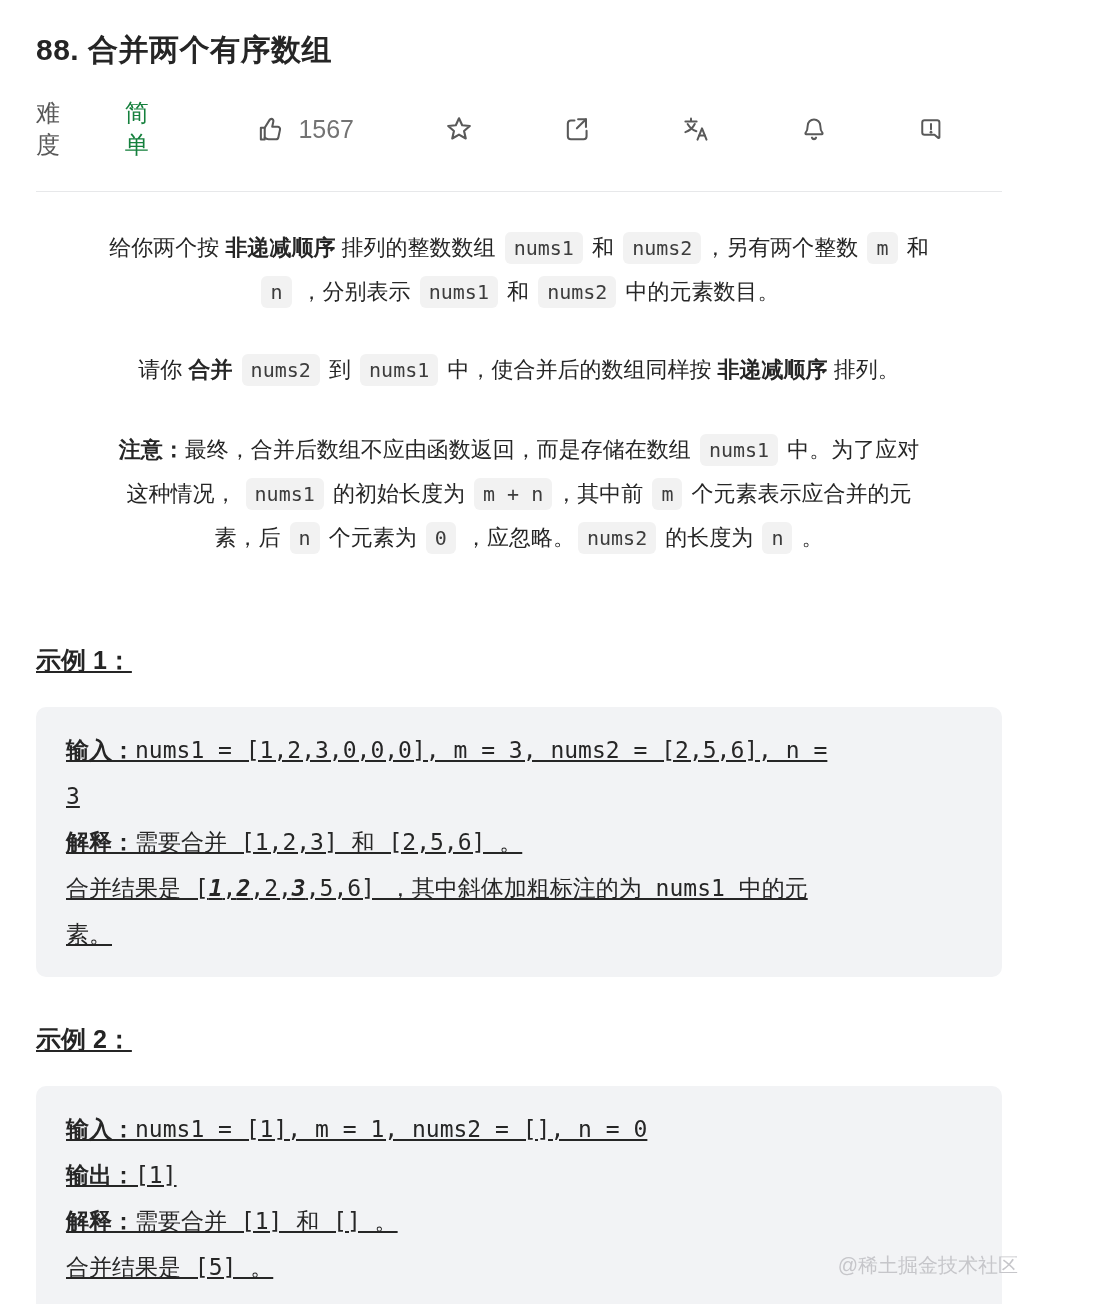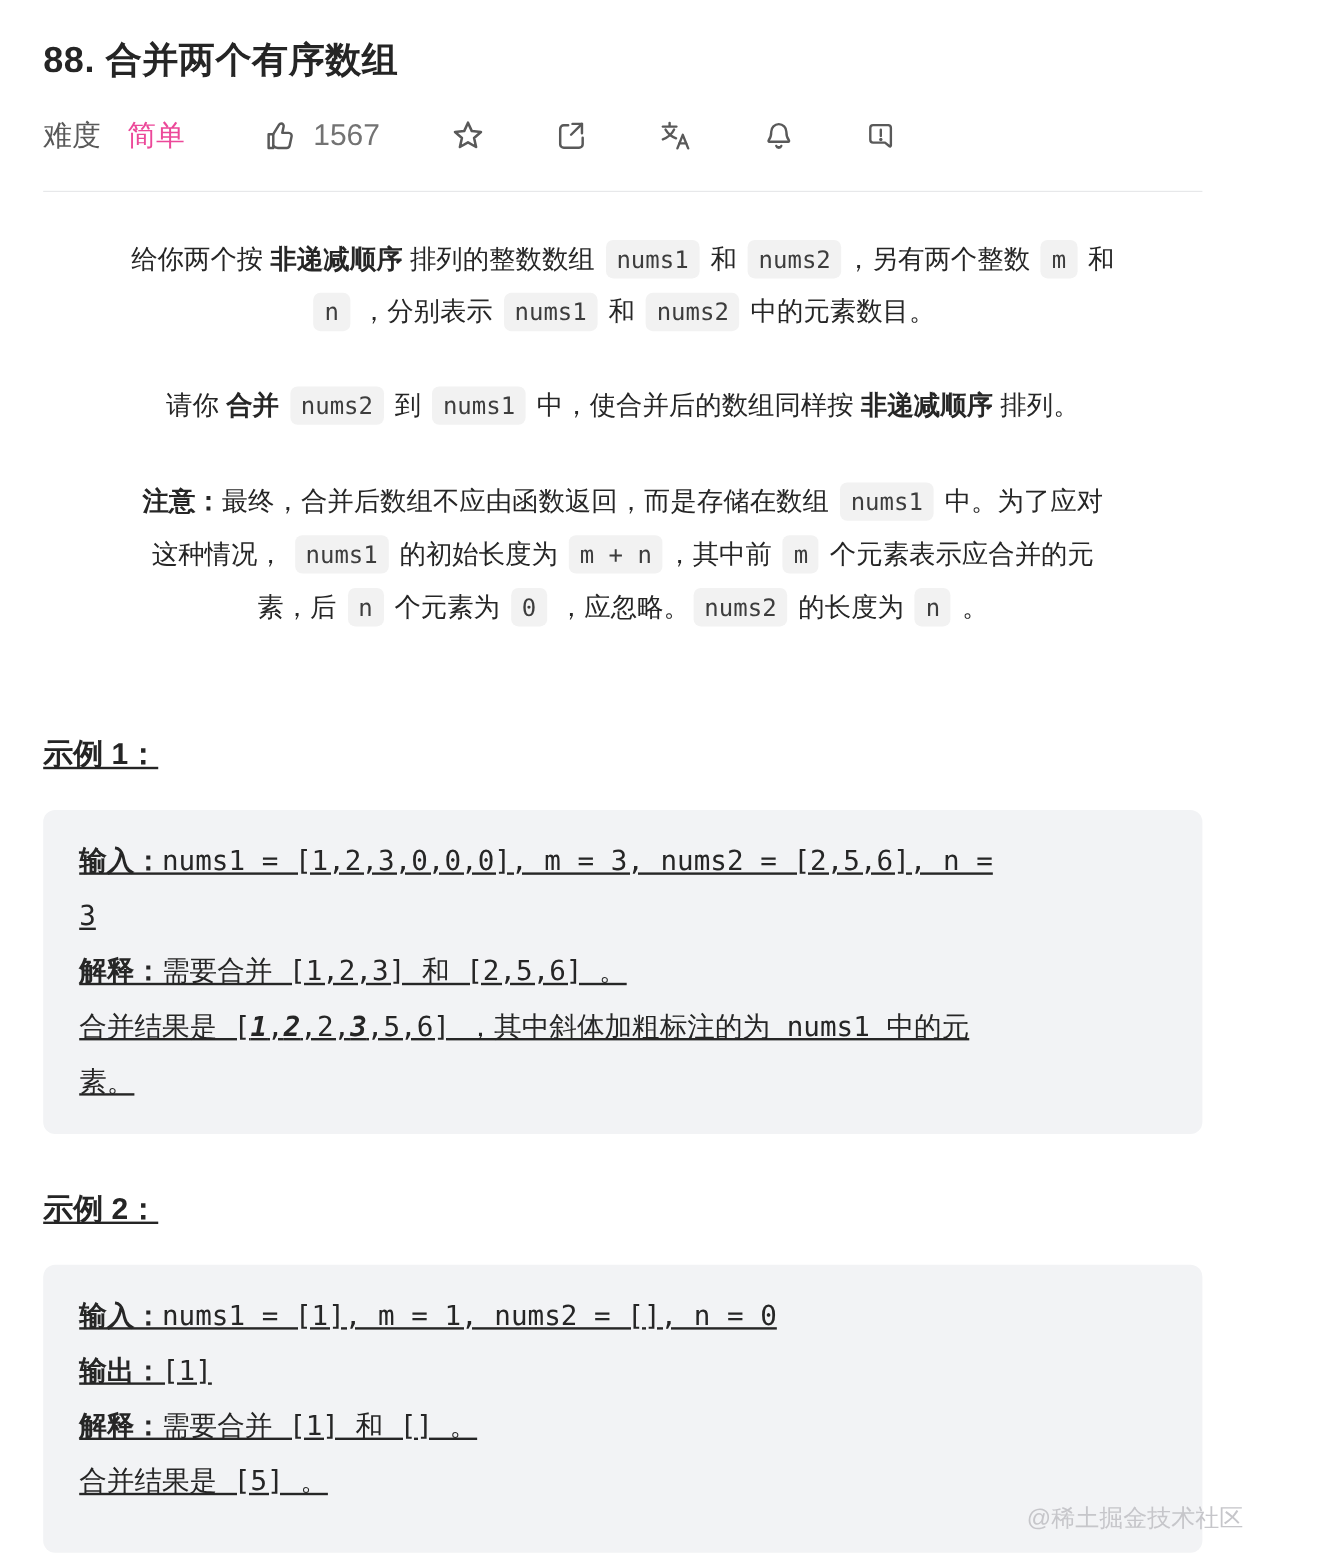--- a/index.html
+++ b/index.html
@@ -15,24 +15,24 @@
 
   .title {
     margin: 0; padding-top: 30px;
     font-size: 30px; font-weight: 700; color: #252525;
     letter-spacing: 0.5px;
   }
 
   .meta {
     display: flex; align-items: center;
     margin-top: 26px;
-    font-size: 24px; color: #595959;
+    font-size: 24px; color: #595959; gap: 32px;
   }
   .diff-label { margin-right: 22px; }
-  .diff-value { color: #ec4899; margin-right: 66px; cursor: pointer; }
+  .diff-value { color: #15803d; margin-right: 66px; cursor: pointer; }
   .like-group { display: flex; align-items: center; margin-right: 58px; cursor: pointer; }
   .like-count { margin-left: 12px; font-size: 25px; color: #737373; }
   .icon-btn { display: flex; align-items: center; justify-content: center; margin-right: 57px; cursor: pointer; background: none; border: none; padding: 0; }
   .icon-btn svg, .like-group svg { display: block; }
 
   .divider { margin-top: 30px; border-bottom: 1px solid #e7e8ea; }
 
   .para {
     margin-top: 34px;
     font-size: 22px; line-height: 44px;
@@ -63,21 +63,21 @@
     background: #f2f3f5;
     border-radius: 10px;
     padding: 20px 30px;
     font-size: 23px; line-height: 46px;
     font-family: "DejaVu Sans Mono", "Liberation Mono", monospace;
   }
   .code-block.last { min-height: 240px; }
   .code-line { white-space: pre-wrap; text-decoration: underline; }
 
   .watermark {
-    position: absolute; top: 1252px; right: 2px;
+    position: absolute; top: 1252px; right: 20px;
     font-size: 20px; color: #c6c6ca;
     white-space: nowrap;
   }
 </style>
 </head>
 <body>
 
 <div class="page">
   <div class="content">
 

